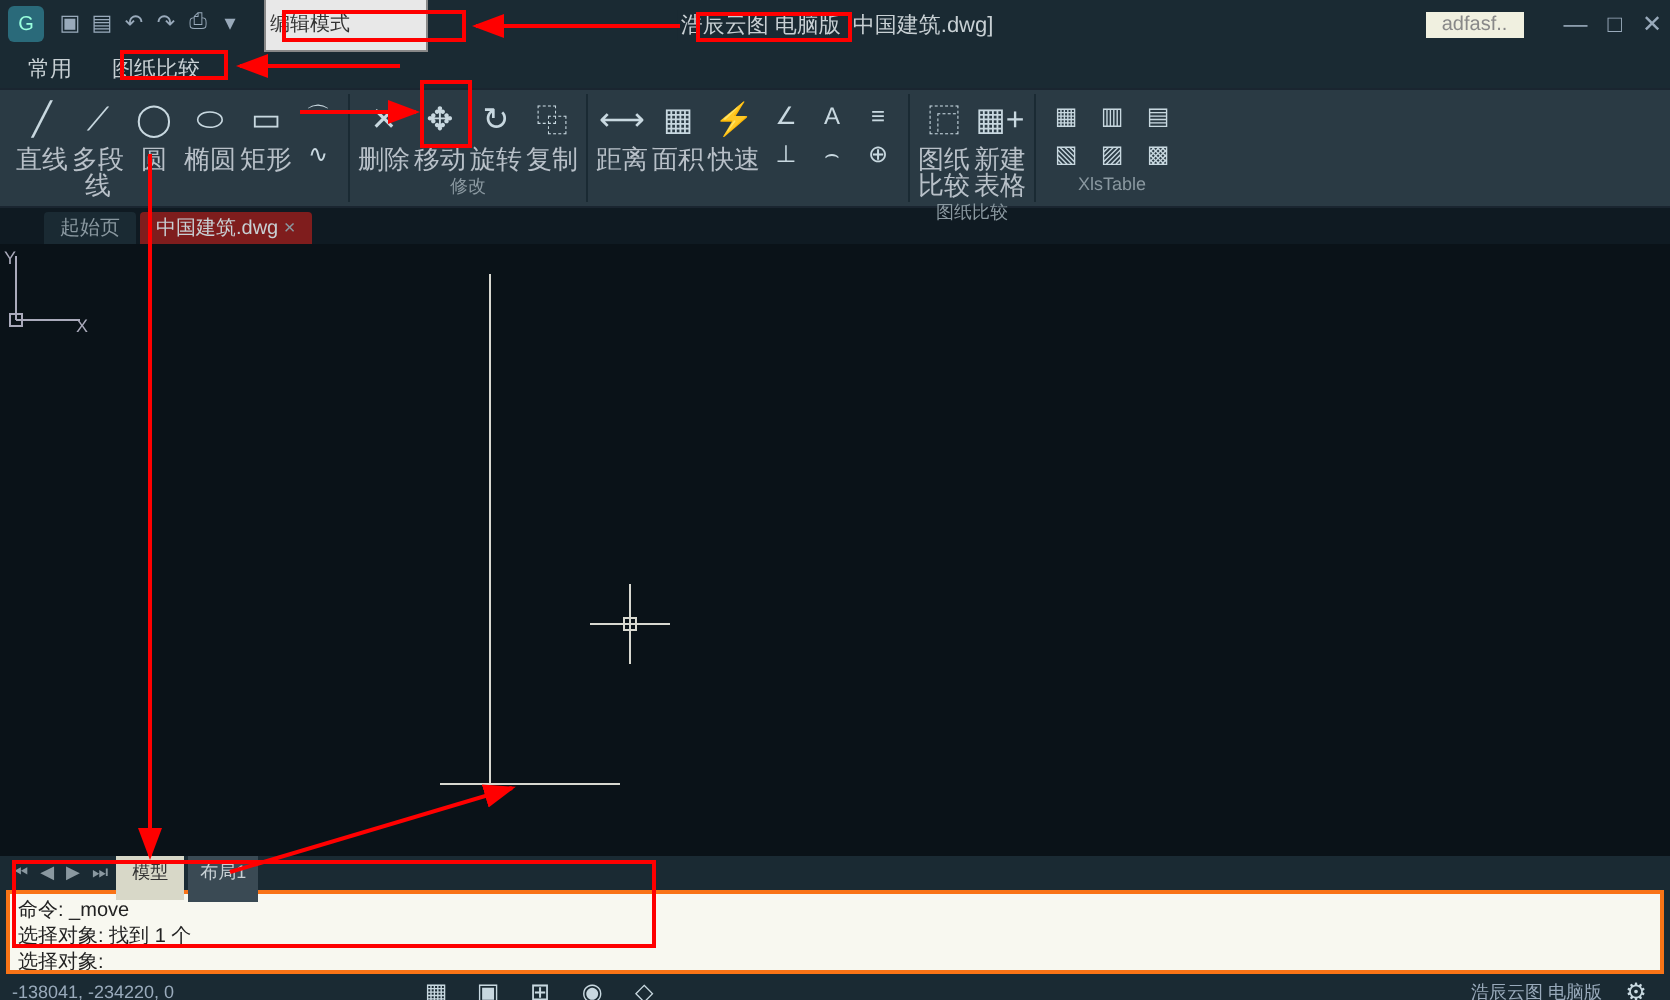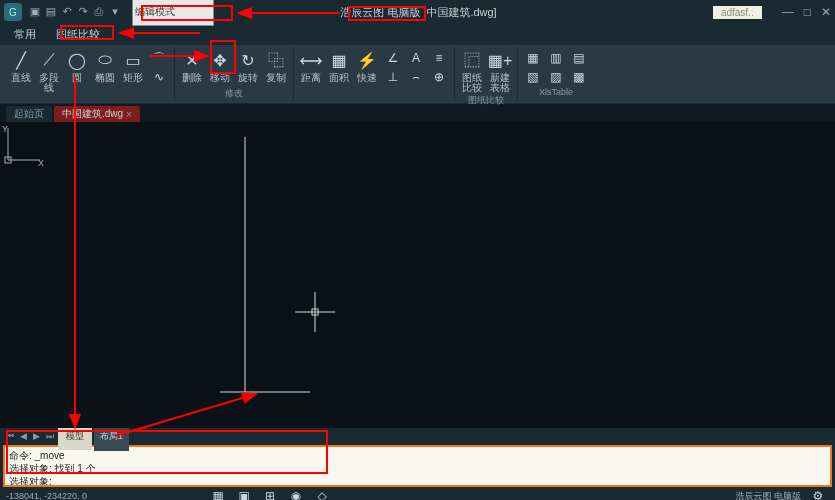--- a/index.html
+++ b/index.html
@@ -15,26 +15,26 @@
 .user-badge { background: #f0f0e0; color: #888; padding: 1px 8px; font-size: 10px; }
 .win-btns { display: flex; gap: 10px; color: #9ab; font-size: 12px; }
 .win-btn { cursor: pointer; }
 .menubar { height: 20px; background: #1a2a33; display: flex; align-items: center; padding: 0 8px; gap: 8px; font-size: 11px; }
 .menu-item { padding: 0 6px; cursor: pointer; }
 .ribbon { height: 60px; background: #2a3a44; border-top: 1px solid #1a2530; border-bottom: 1px solid #1a2530; display: flex; padding: 2px 4px; }
 .ribbon-group { display: flex; flex-direction: column; border-right: 1px solid #1a2a33; padding: 0 4px; }
 .ribbon-tools { display: flex; gap: 2px; flex: 1; }
 .tool { width: 26px; display: flex; flex-direction: column; align-items: center; justify-content: flex-start; padding-top: 2px; cursor: pointer; }
 .tool-icon { width: 22px; height: 22px; display: flex; align-items: center; justify-content: center; color: #c8d8e0; font-size: 16px; }
-.tool-label { font-size: 10px; color: #b8c0c8; margin-top: 2px; text-align: center; line-height: 1; }
+.tool-label { font-size: 13px; color: #b8c0c8; margin-top: 2px; text-align: center; line-height: 1; }
 .group-label { font-size: 9px; color: #8a98a0; text-align: center; padding: 1px 0; }
 .tool-small { width: 22px; height: 18px; display: flex; align-items: center; justify-content: center; font-size: 12px; color: #c8d8e0; cursor: pointer; }
 .small-grid { display: flex; flex-direction: column; gap: 1px; padding-top: 2px; }
 .small-row { display: flex; gap: 1px; }
-.doc-tabs { height: 18px; background: #0f1a22; display: flex; align-items: flex-end; padding-left: 6px; }
+.doc-tabs { height: 18px; background: #0f1a22; display: flex; align-items: flex-end; padding-left: 22px; }
 .doc-tab { height: 16px; background: #7f1d1d; padding: 0 8px; font-size: 10px; color: #c8d0d4; display: flex; align-items: center; margin-right: 2px; border-radius: 2px 2px 0 0; }
 .doc-tab.start { background: #1a2a33; color: #8a98a0; }
 .canvas { position: relative; height: 306px; background: #0a1218; overflow: hidden; }
 .canvas svg { position: absolute; top: 0; left: 0; }
 .ucs { position: absolute; bottom: 10px; left: 12px; }
 .model-tabs { height: 16px; background: #1a2a33; display: flex; align-items: center; padding: 0 4px; font-size: 9px; gap: 2px; }
 .nav-btn { color: #8a98a0; cursor: pointer; padding: 0 2px; }
 .model-tab { background: #d8d8c8; color: #333; padding: 0 8px; height: 28px; display: flex; align-items: center; }
 .layout-tab { background: #3a4a54; padding: 0 6px; height: 30px; display: flex; align-items: center; }
 .cmdline { height: 42px; background: #f8f8f0; border: 2px solid #f97316; color: #222; font-size: 10px; padding: 2px 4px; line-height: 1.3; overflow: hidden; margin: 1px 3px; white-space: pre-wrap; }

